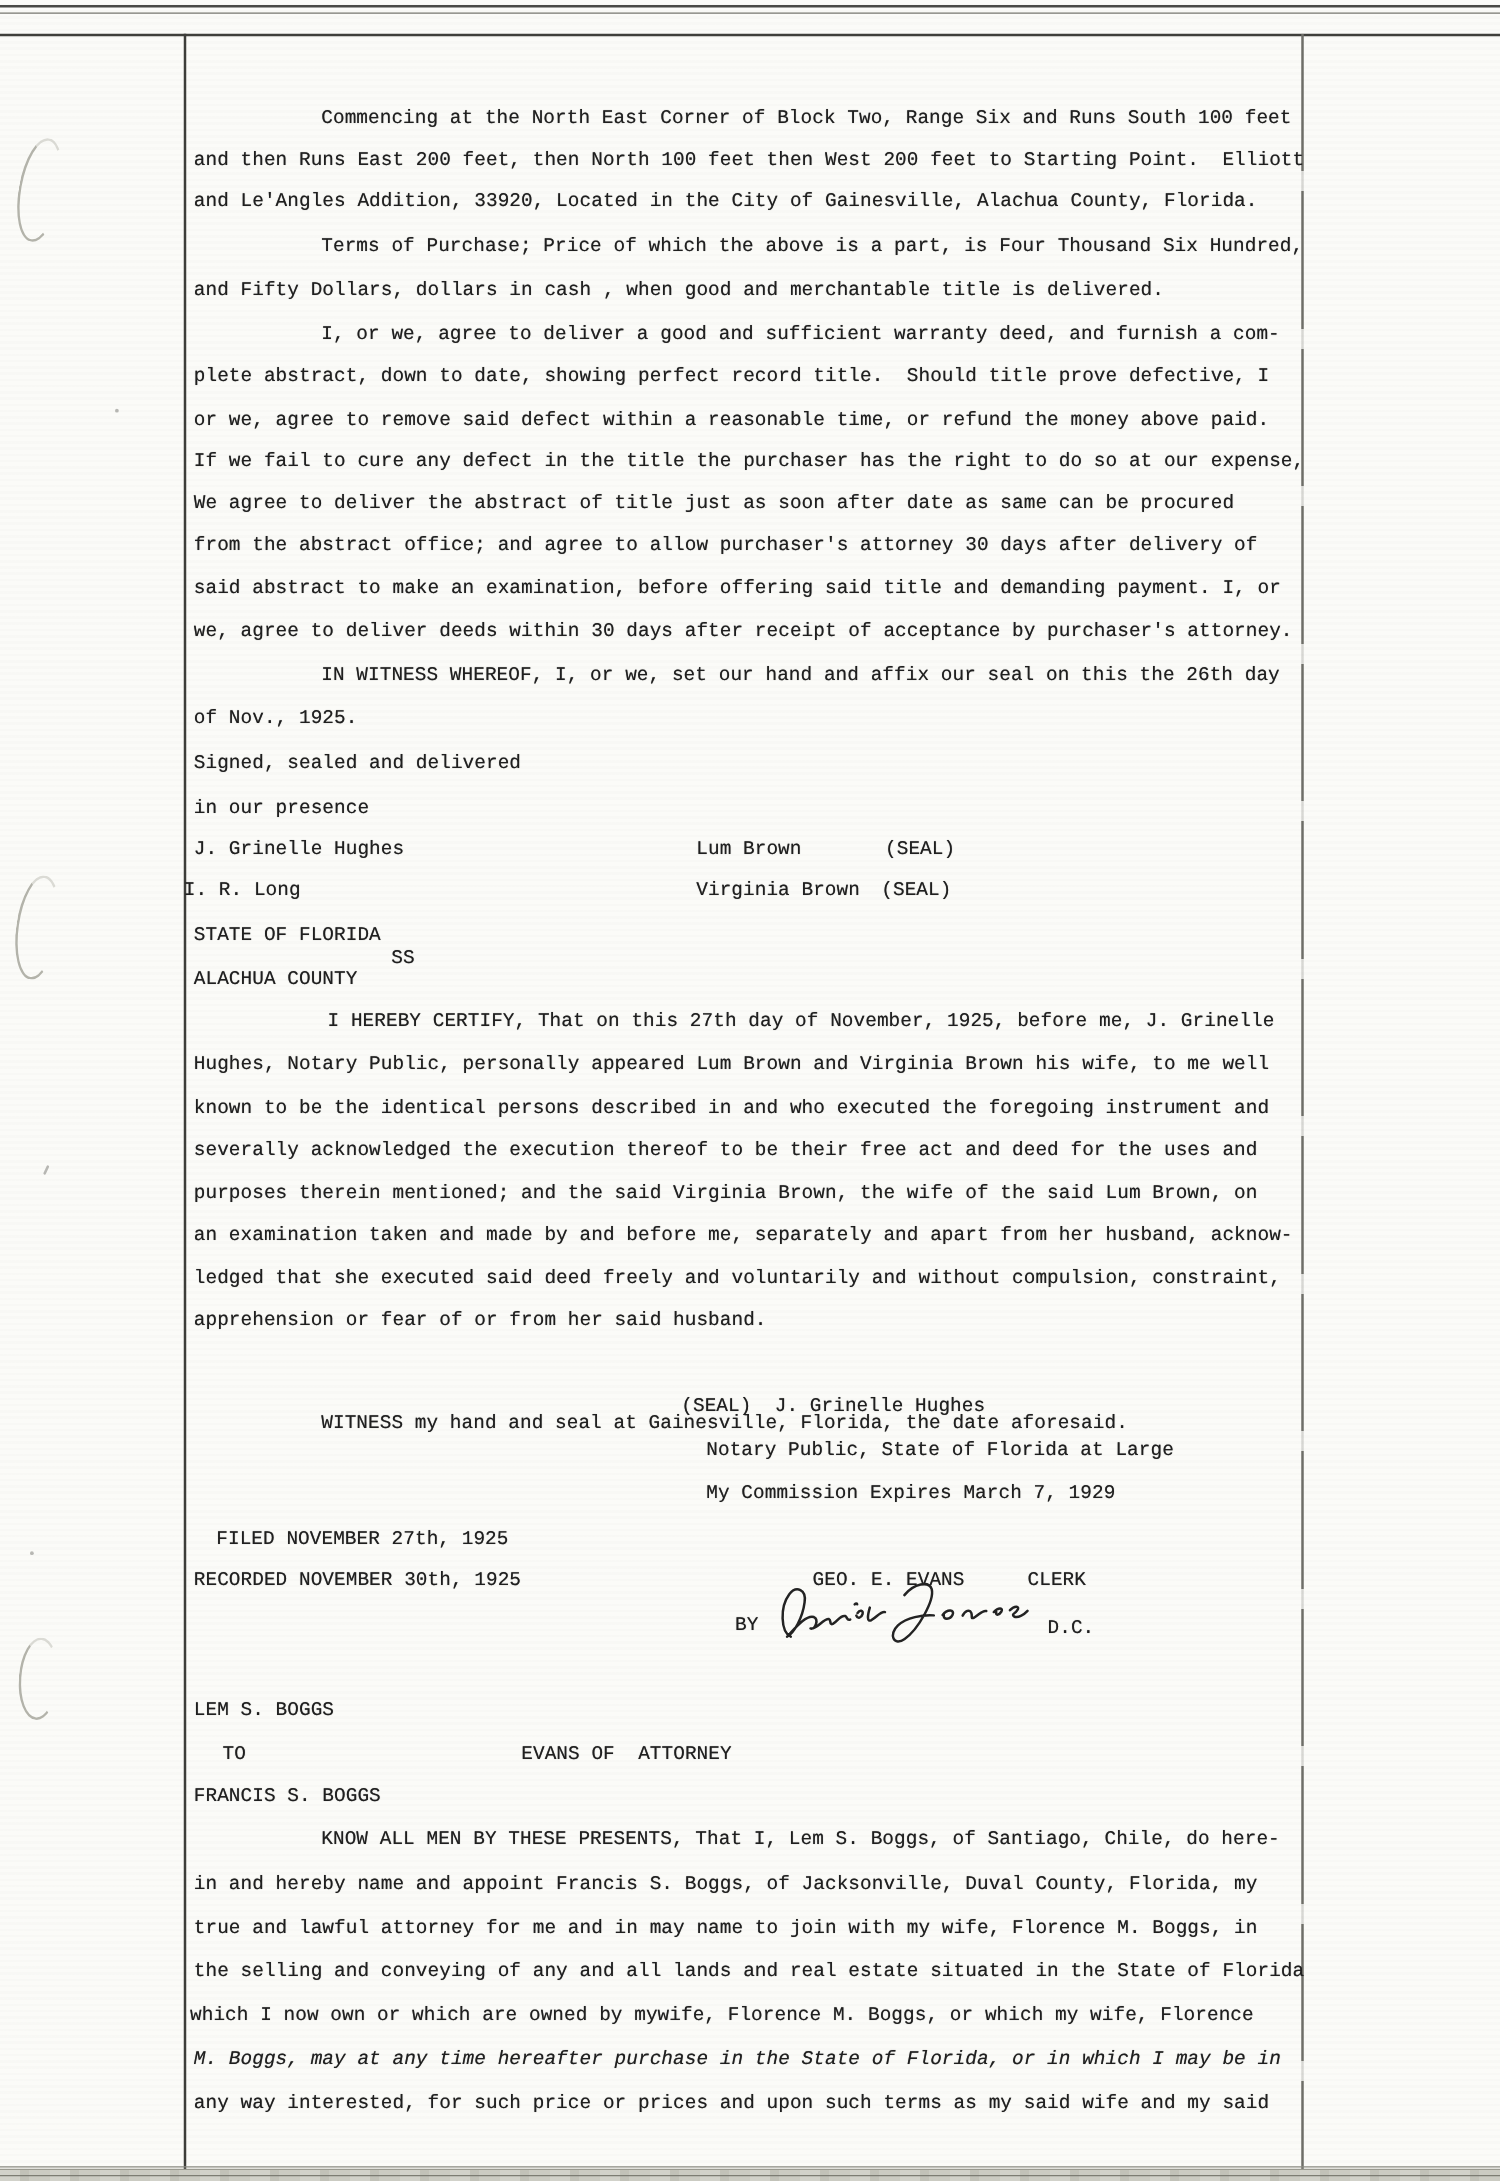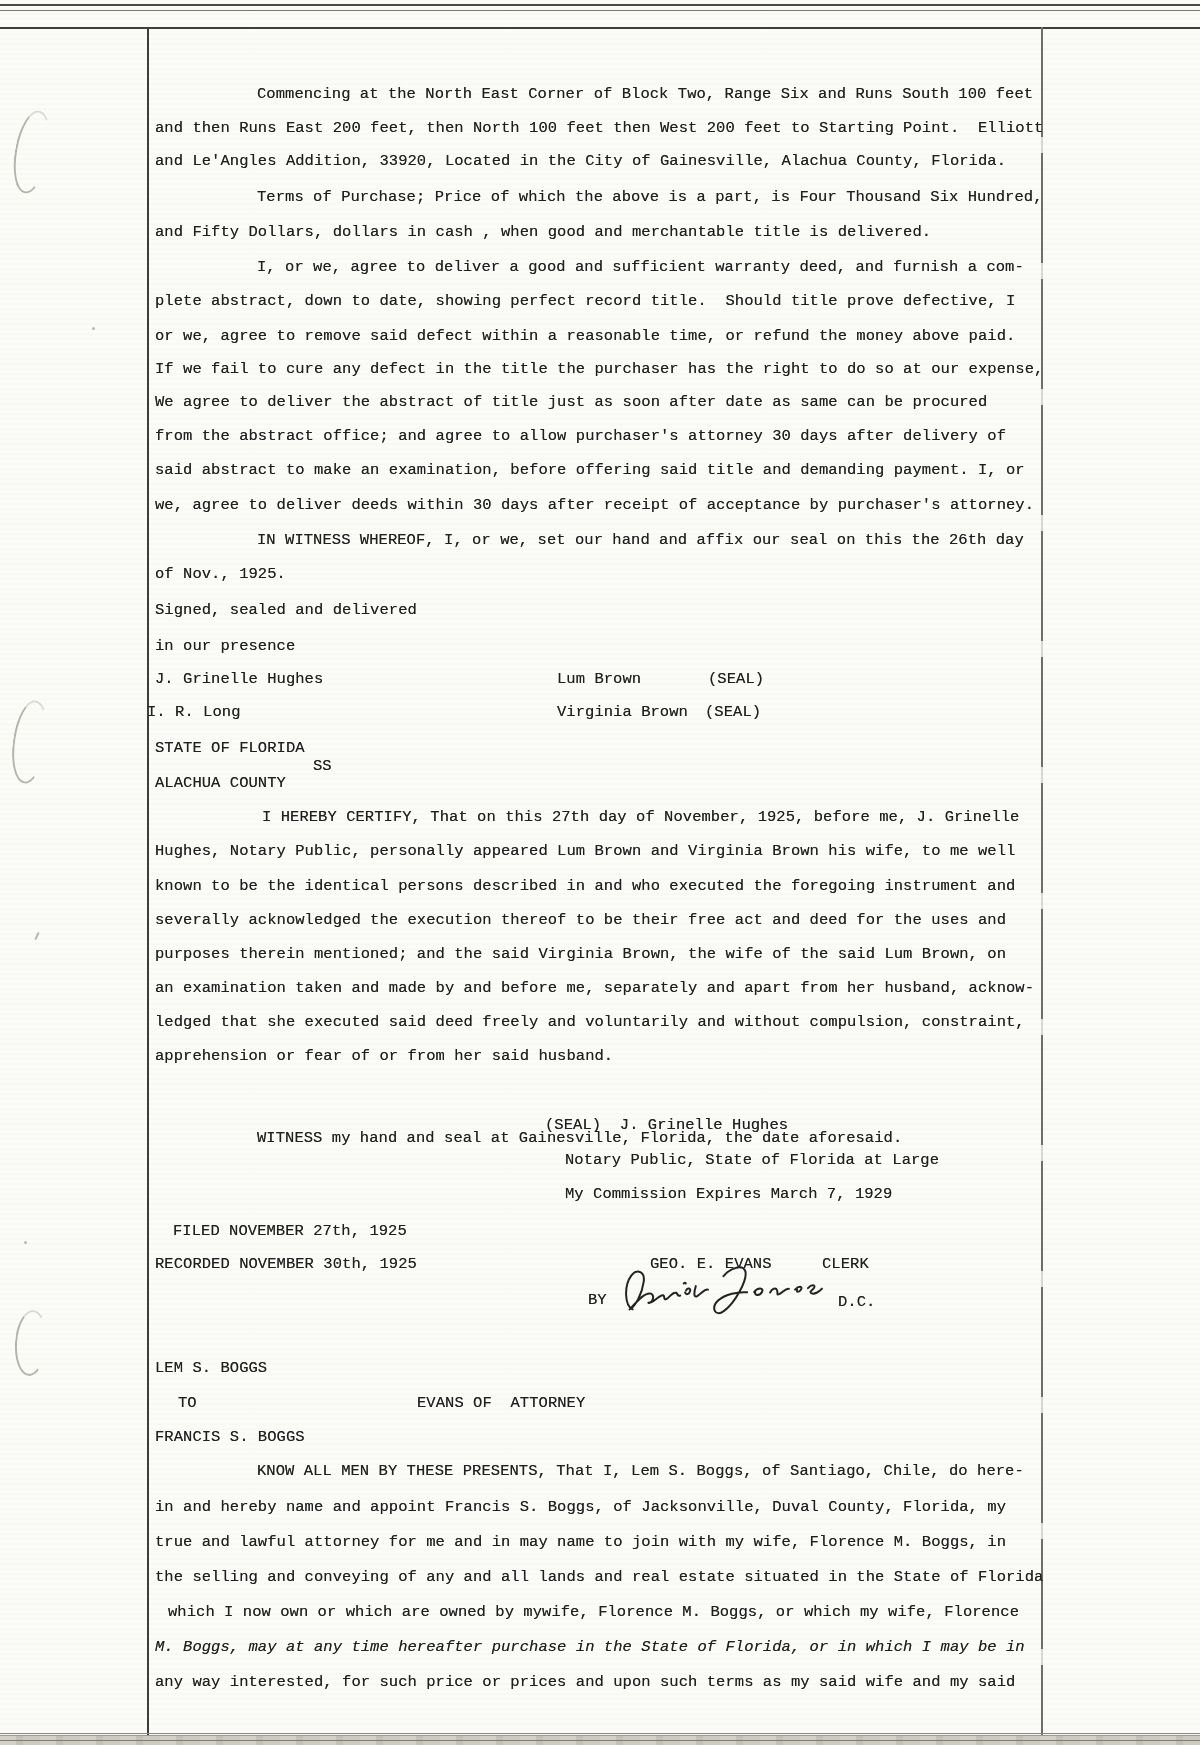--- a/index.html
+++ b/index.html
@@ -146,21 +146,21 @@
         <div class="line" style="left: 155px; top: 1360px;">LEM S. BOGGS</div>
         <div class="line" style="left: 178px; top: 1395px;">TO</div>
         <div class="line" style="left: 417px; top: 1395px;">EVANS OF  ATTORNEY</div>
         <div class="line" style="left: 155px; top: 1429px;">FRANCIS S. BOGGS</div>
       </div>
       <div>
         <div class="line" style="left: 257px; top: 1463px;">KNOW ALL MEN BY THESE PRESENTS, That I, Lem S. Boggs, of Santiago, Chile, do here-</div>
         <div class="line" style="left: 155px; top: 1499px;">in and hereby name and appoint Francis S. Boggs, of Jacksonville, Duval County, Florida, my</div>
         <div class="line" style="left: 155px; top: 1534px;">true and lawful attorney for me and in may name to join with my wife, Florence M. Boggs, in</div>
         <div class="line" style="left: 155px; top: 1569px;">the selling and conveying of any and all lands and real estate situated in the State of Florida</div>
-        <div class="line" style="left: 168px; top: 1604px;">which I now own or which are owned by mywife, Florence M. Boggs, or which my wife, Florence</div>
+        <div class="line" style="left: 152px; top: 1604px;">which I now own or which are owned by mywife, Florence M. Boggs, or which my wife, Florence</div>
         <div class="line" style="left: 155px; top: 1639px; font-style: italic;">M. Boggs, may at any time hereafter purchase in the State of Florida, or in which I may be in</div>
         <div class="line" style="left: 155px; top: 1674px;">any way interested, for such price or prices and upon such terms as my said wife and my said</div>
       </div>
     </div>
 
   <svg class="signature-svg" viewBox="0 0 218 60" aria-label="Doris Jones">
     <path d="M14,46 C6,42 6,22 14,12 C20,5 28,9 26,19 C24,31 17,43 11,46 C19,38 27,29 33,31 C37,33 34,41 30,40 C34,42 41,32 45,33 C47,34 45,38 48,37 C52,35 54,30 58,31 C60,32 59,35 62,34"></path>
     <path d="M68,29 C70,26 73,27 72,30 C71,33 68,34 67,31"></path>
     <path d="M66,22 C67,21 68,21 68,22"></path>
     <path d="M78,25 C76,31 75,37 79,35 C84,32 87,28 90,29"></path>

